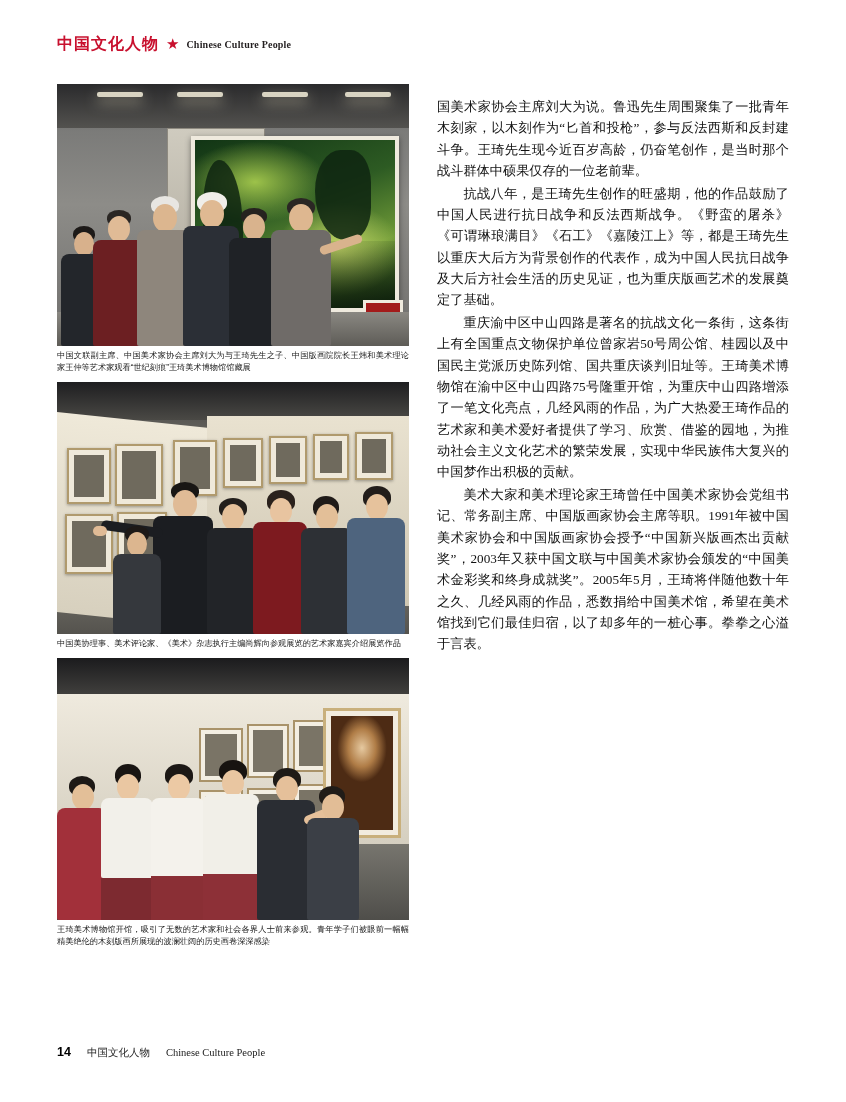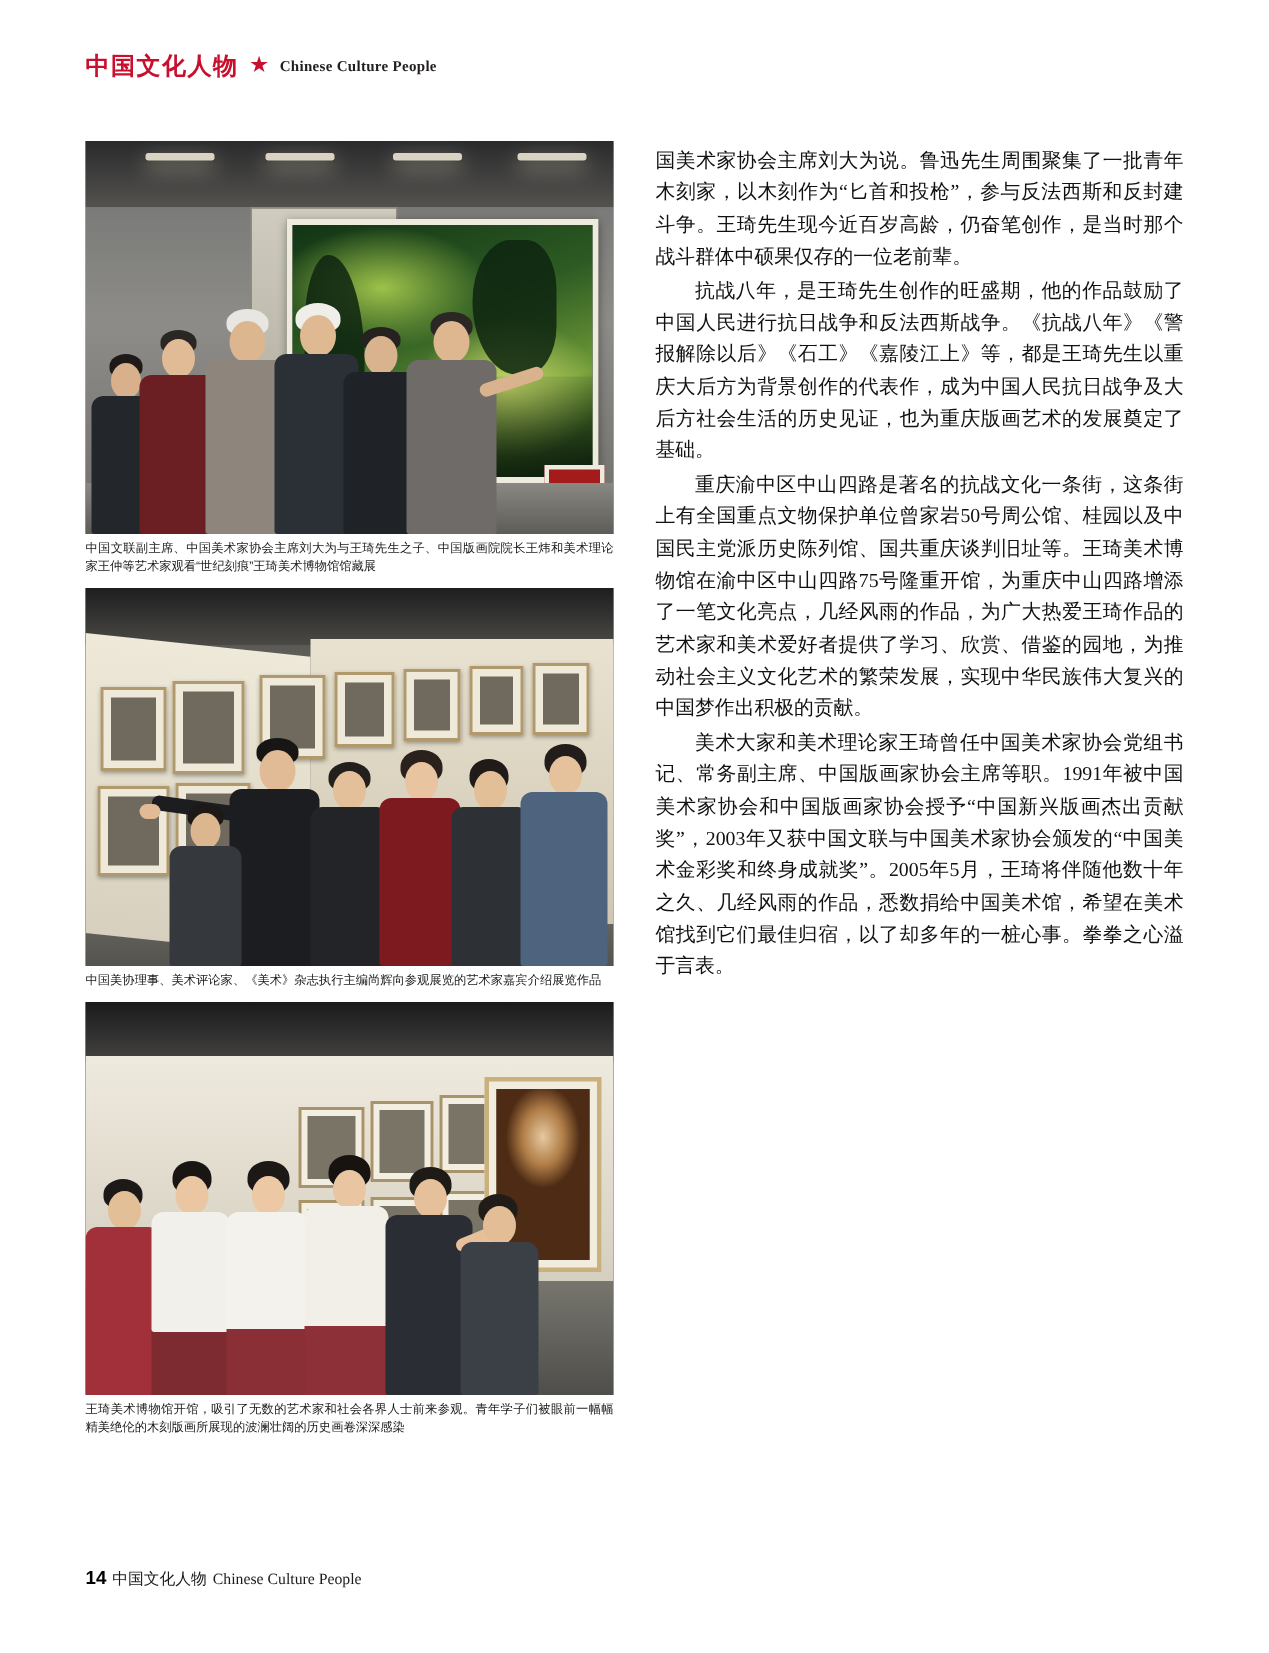--- a/index.html
+++ b/index.html
@@ -50,21 +50,21 @@
     font-size: 10px;
     color: #231f20;
     letter-spacing: .2px;
     white-space: nowrap;
   }
 
   
   .left-col {
     position: absolute;
     left: 57px;
-    top: 94px;
+    top: 84px;
     width: 324px;
   }
   .figure { margin: 0 0 8px 0; }
   .photo {
     width: 352px;
     display: block;
     position: relative;
     overflow: hidden;
     background: #5b5b5b;
   }
@@ -175,21 +175,21 @@
     text-indent: 0;
   }
 
   
   .footer {
     position: absolute;
     left: 57px;
     bottom: 42px;
     display: flex;
     align-items: baseline;
-    gap: 4px;
+    gap: 16px;
   }
   .folio {
     font-family: "Liberation Sans", "DejaVu Sans", sans-serif;
     font-weight: bold;
     font-size: 12.5px;
     color: #000;
   }
   .footer-title {
     font-family: "Liberation Serif", "DejaVu Serif", serif;
     font-size: 10.5px;
@@ -398,21 +398,21 @@
           </div>
         </div>
       </div>
       <figcaption class="caption">王琦美术博物馆开馆，吸引了无数的艺术家和社会各界人士前来参观。青年学子们被眼前一幅幅精美绝伦的木刻版画所展现的波澜壮阔的历史画卷深深感染</figcaption>
     </figure>
 
   </div>
 
   <div class="right-col">
     <p class="noindent">国美术家协会主席刘大为说。鲁迅先生周围聚集了一批青年木刻家，以木刻作为“匕首和投枪”，参与反法西斯和反封建斗争。王琦先生现今近百岁高龄，仍奋笔创作，是当时那个战斗群体中硕果仅存的一位老前辈。</p>
-    <p>抗战八年，是王琦先生创作的旺盛期，他的作品鼓励了中国人民进行抗日战争和反法西斯战争。《抗战八年》《警报解除以后》《石工》《嘉陵江上》等，都是王琦先生以重庆大后方为背景创作的代表作，成为中国人民抗日战争及大后方社会生活的历史见证，也为重庆版画艺术的发展奠定了基础。</p>
+    <p>抗战八年，是王琦先生创作的旺盛期，他的作品鼓励了中国人民进行抗日战争和反法西斯战争。《野蛮的屠杀》《可谓琳琅满目》《石工》《嘉陵江上》等，都是王琦先生以重庆大后方为背景创作的代表作，成为中国人民抗日战争及大后方社会生活的历史见证，也为重庆版画艺术的发展奠定了基础。</p>
     <p>重庆渝中区中山四路是著名的抗战文化一条街，这条街上有全国重点文物保护单位曾家岩50号周公馆、桂园以及中国民主党派历史陈列馆、国共重庆谈判旧址等。王琦美术博物馆在渝中区中山四路75号隆重开馆，为重庆中山四路增添了一笔文化亮点，几经风雨的作品，为广大热爱王琦作品的艺术家和美术爱好者提供了学习、欣赏、借鉴的园地，为推动社会主义文化艺术的繁荣发展，实现中华民族伟大复兴的中国梦作出积极的贡献。</p>
 
 
     <p>美术大家和美术理论家王琦曾任中国美术家协会党组书记、常务副主席、中国版画家协会主席等职。1991年被中国美术家协会和中国版画家协会授予“中国新兴版画杰出贡献奖”，2003年又获中国文联与中国美术家协会颁发的“中国美术金彩奖和终身成就奖”。2005年5月，王琦将伴随他数十年之久、几经风雨的作品，悉数捐给中国美术馆，希望在美术馆找到它们最佳归宿，以了却多年的一桩心事。拳拳之心溢于言表。</p>
   </div>
 
   <div class="footer">
     <span class="folio">14</span>
     <span class="footer-title">中国文化人物</span>
     <span class="footer-title">Chinese Culture People</span>

